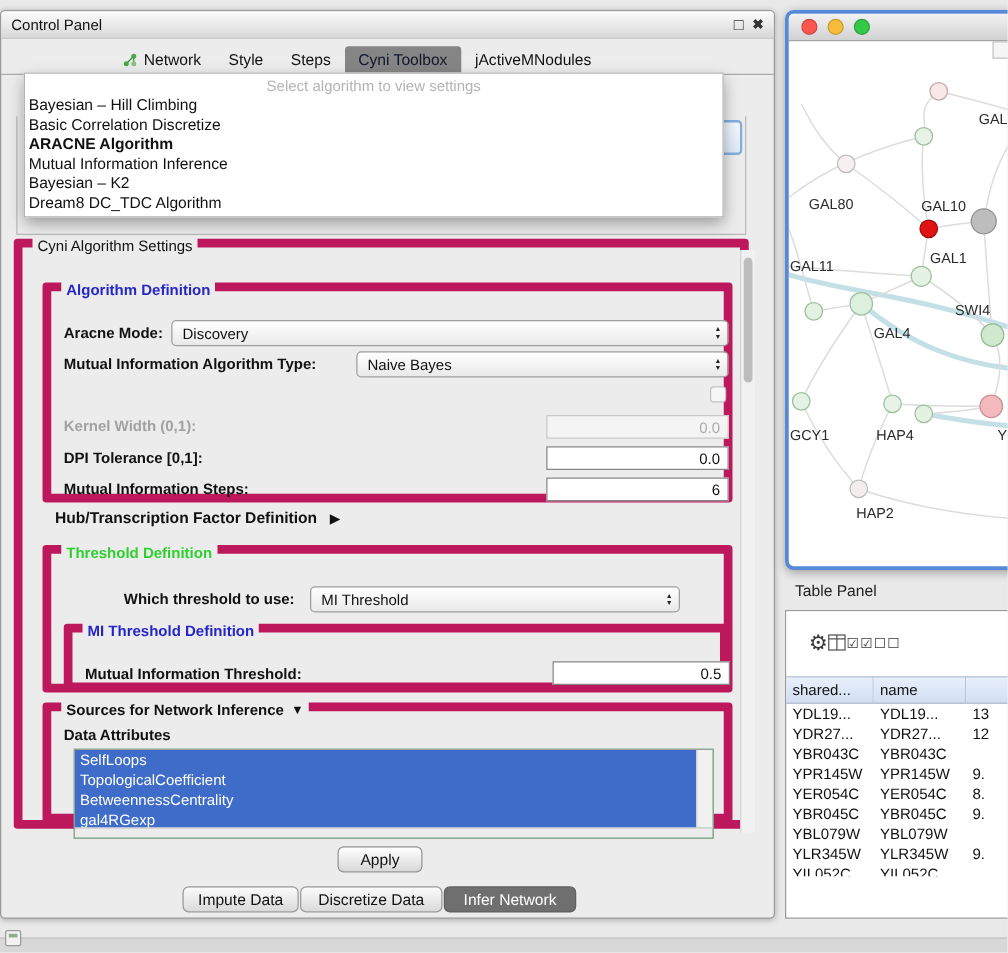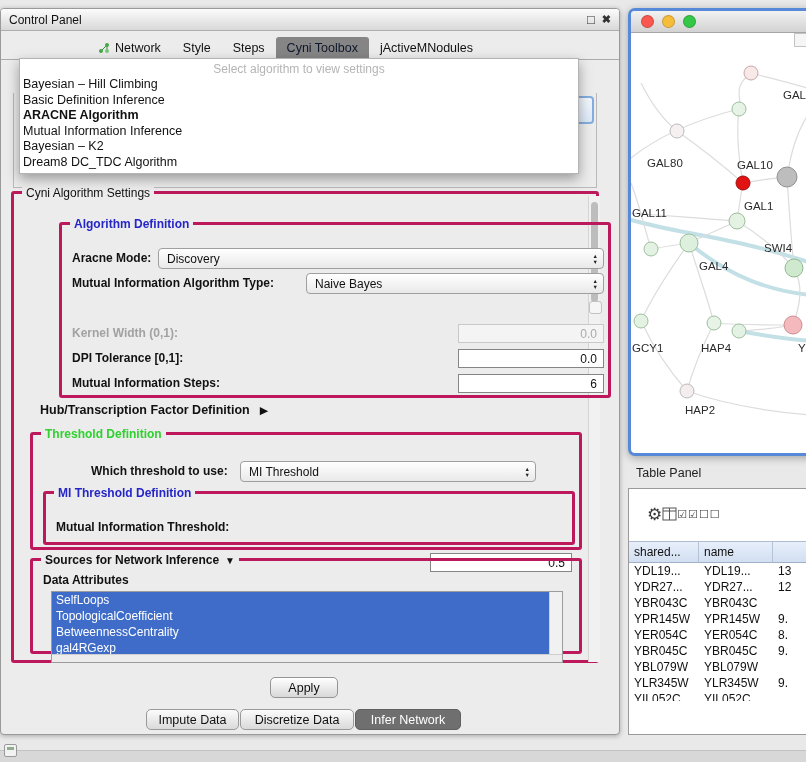--- a/index.html
+++ b/index.html
@@ -5,21 +5,21 @@
   *{margin:0;padding:0;box-sizing:border-box;}
   html,body{width:806px;height:762px;}
   body{position:relative;overflow:hidden;background:#e9e9e9;font-family:"Liberation Sans",sans-serif;color:#111;}
   .abs{position:absolute;}
   .win{position:absolute;background:#ececec;border:1px solid #9a9a9a;border-radius:4px;box-shadow:0 1px 5px rgba(0,0,0,.28);}
   .titlebar{position:absolute;left:0;top:0;right:0;height:22px;background:linear-gradient(#fcfcfc,#d8d8d8);border-bottom:1px solid #aeaeae;border-radius:3px 3px 0 0;display:flex;align-items:center;padding:0 8px;font-size:12px;}
   .wctrl{margin-left:auto;display:flex;gap:7px;align-items:center;color:#333;}
   .tabbar{position:absolute;left:0;right:0;top:26px;height:25px;display:flex;align-items:flex-end;border-bottom:1px solid #ababab;padding-left:86px;}
   .tab{font-size:12.5px;padding:4px 11px;display:flex;align-items:center;gap:5px;border-radius:3px 3px 0 0;white-space:nowrap;}
   .tab.active{background:#858585;color:#0f172a;}
-  .groupbox{position:absolute;border:3px solid #be185d;border-radius:3px;}
+  .groupbox{position:absolute;border:7px solid #be185d;border-radius:3px;}
   .legend{position:absolute;top:-8px;left:8px;background:#ececec;padding:0 4px;font-size:12px;white-space:nowrap;display:flex;align-items:center;gap:6px;}
   .blue{color:#2525c8;font-weight:bold;}
   .green{color:#2fd02f;font-weight:bold;}
   .flabel{position:absolute;font-size:12px;font-weight:bold;white-space:nowrap;}
   .dis{color:#a2a2a2;}
   .combo{position:absolute;height:21px;background:linear-gradient(#ffffff,#e9e9e9);border:1px solid #9f9f9f;border-radius:4px;font-size:12px;display:flex;align-items:center;padding:0 18px 0 8px;}
   .combo .arr{position:absolute;right:5px;top:4px;display:flex;flex-direction:column;align-items:center;font-size:5.5px;line-height:6px;color:#222;}
   .field{position:absolute;height:19px;background:#fff;border:1px solid #858585;font-size:12px;display:flex;align-items:center;justify-content:flex-end;padding:0 6px;}
   .field.dis2{background:#f4f4f4;border-color:#c9c9c9;color:#ababab;}
   .checkbox{position:absolute;width:13px;height:13px;border:1px solid #c2c2c2;border-radius:3px;background:#f6f6f6;}
@@ -91,35 +91,35 @@
   </div>
 
   <div class="frag" style="left:12px;top:84px;width:1px;height:94px;"></div>
   <div class="frag" style="left:595px;top:84px;width:1px;height:94px;"></div>
   <div class="frag" style="left:12px;top:178px;width:584px;height:1px;"></div>
   <div class="combo-frag" style="left:578px;top:87px;width:15px;height:28px;"></div>
 
   <div class="dd">
     <div class="dd-prompt">Select algorithm to view settings</div>
     <div class="dd-item">Bayesian – Hill Climbing</div>
-    <div class="dd-item">Basic Definition Inference</div>
+    <div class="dd-item">Basic Correlation Discretize</div>
     <div class="dd-item sel">ARACNE Algorithm</div>
     <div class="dd-item">Mutual Information Inference</div>
     <div class="dd-item">Bayesian – K2</div>
     <div class="dd-item">Dream8 DC_TDC Algorithm</div>
   </div>
 
   <div class="groupbox" style="left:10px;top:182px;width:588px;height:472px;">
     <div class="legend">Cyni Algorithm Settings</div>
 
     <div class="scroll-v" style="left:574px;top:2px;width:12px;height:466px;">
       <div class="thumb" style="top:6px;height:100px;"></div>
     </div>
 
-    <div class="groupbox" style="left:16px;top:28px;width:552px;height:176px;margin-left:29px;">
+    <div class="groupbox" style="left:16px;top:28px;width:552px;height:176px;">
       <div class="legend blue">Algorithm Definition</div>
 
       <div class="flabel" style="left:10px;top:26px;">Aracne Mode:</div>
       <div class="combo" style="left:96px;top:23px;width:446px;">
         <span>Discovery</span>
         <span class="arr">
             <span>▲</span>
             <span>▼</span>
           </span>
       </div>
@@ -164,21 +164,21 @@
         <span>MI Threshold</span>
         <span class="arr">
             <span>▲</span>
             <span>▼</span>
           </span>
       </div>
 
       <div class="groupbox" style="left:10px;top:56px;width:532px;height:54px;">
         <div class="legend blue">MI Threshold Definition</div>
         <div class="flabel" style="left:10px;top:26px;">Mutual Information Threshold:</div>
-        <div class="field" style="left:384px;top:23px;width:142px;margin-top:36px;">
+        <div class="field" style="left:384px;top:23px;width:142px;">
             <span>0.5</span>
           </div>
       </div>
     </div>
 
     <div class="groupbox" style="left:16px;top:364px;width:552px;height:96px;">
       <div class="legend" style="font-weight:bold;">
         <span>Sources for Network Inference</span>
         <span style="font-size:10px;">▼</span>
       </div>

